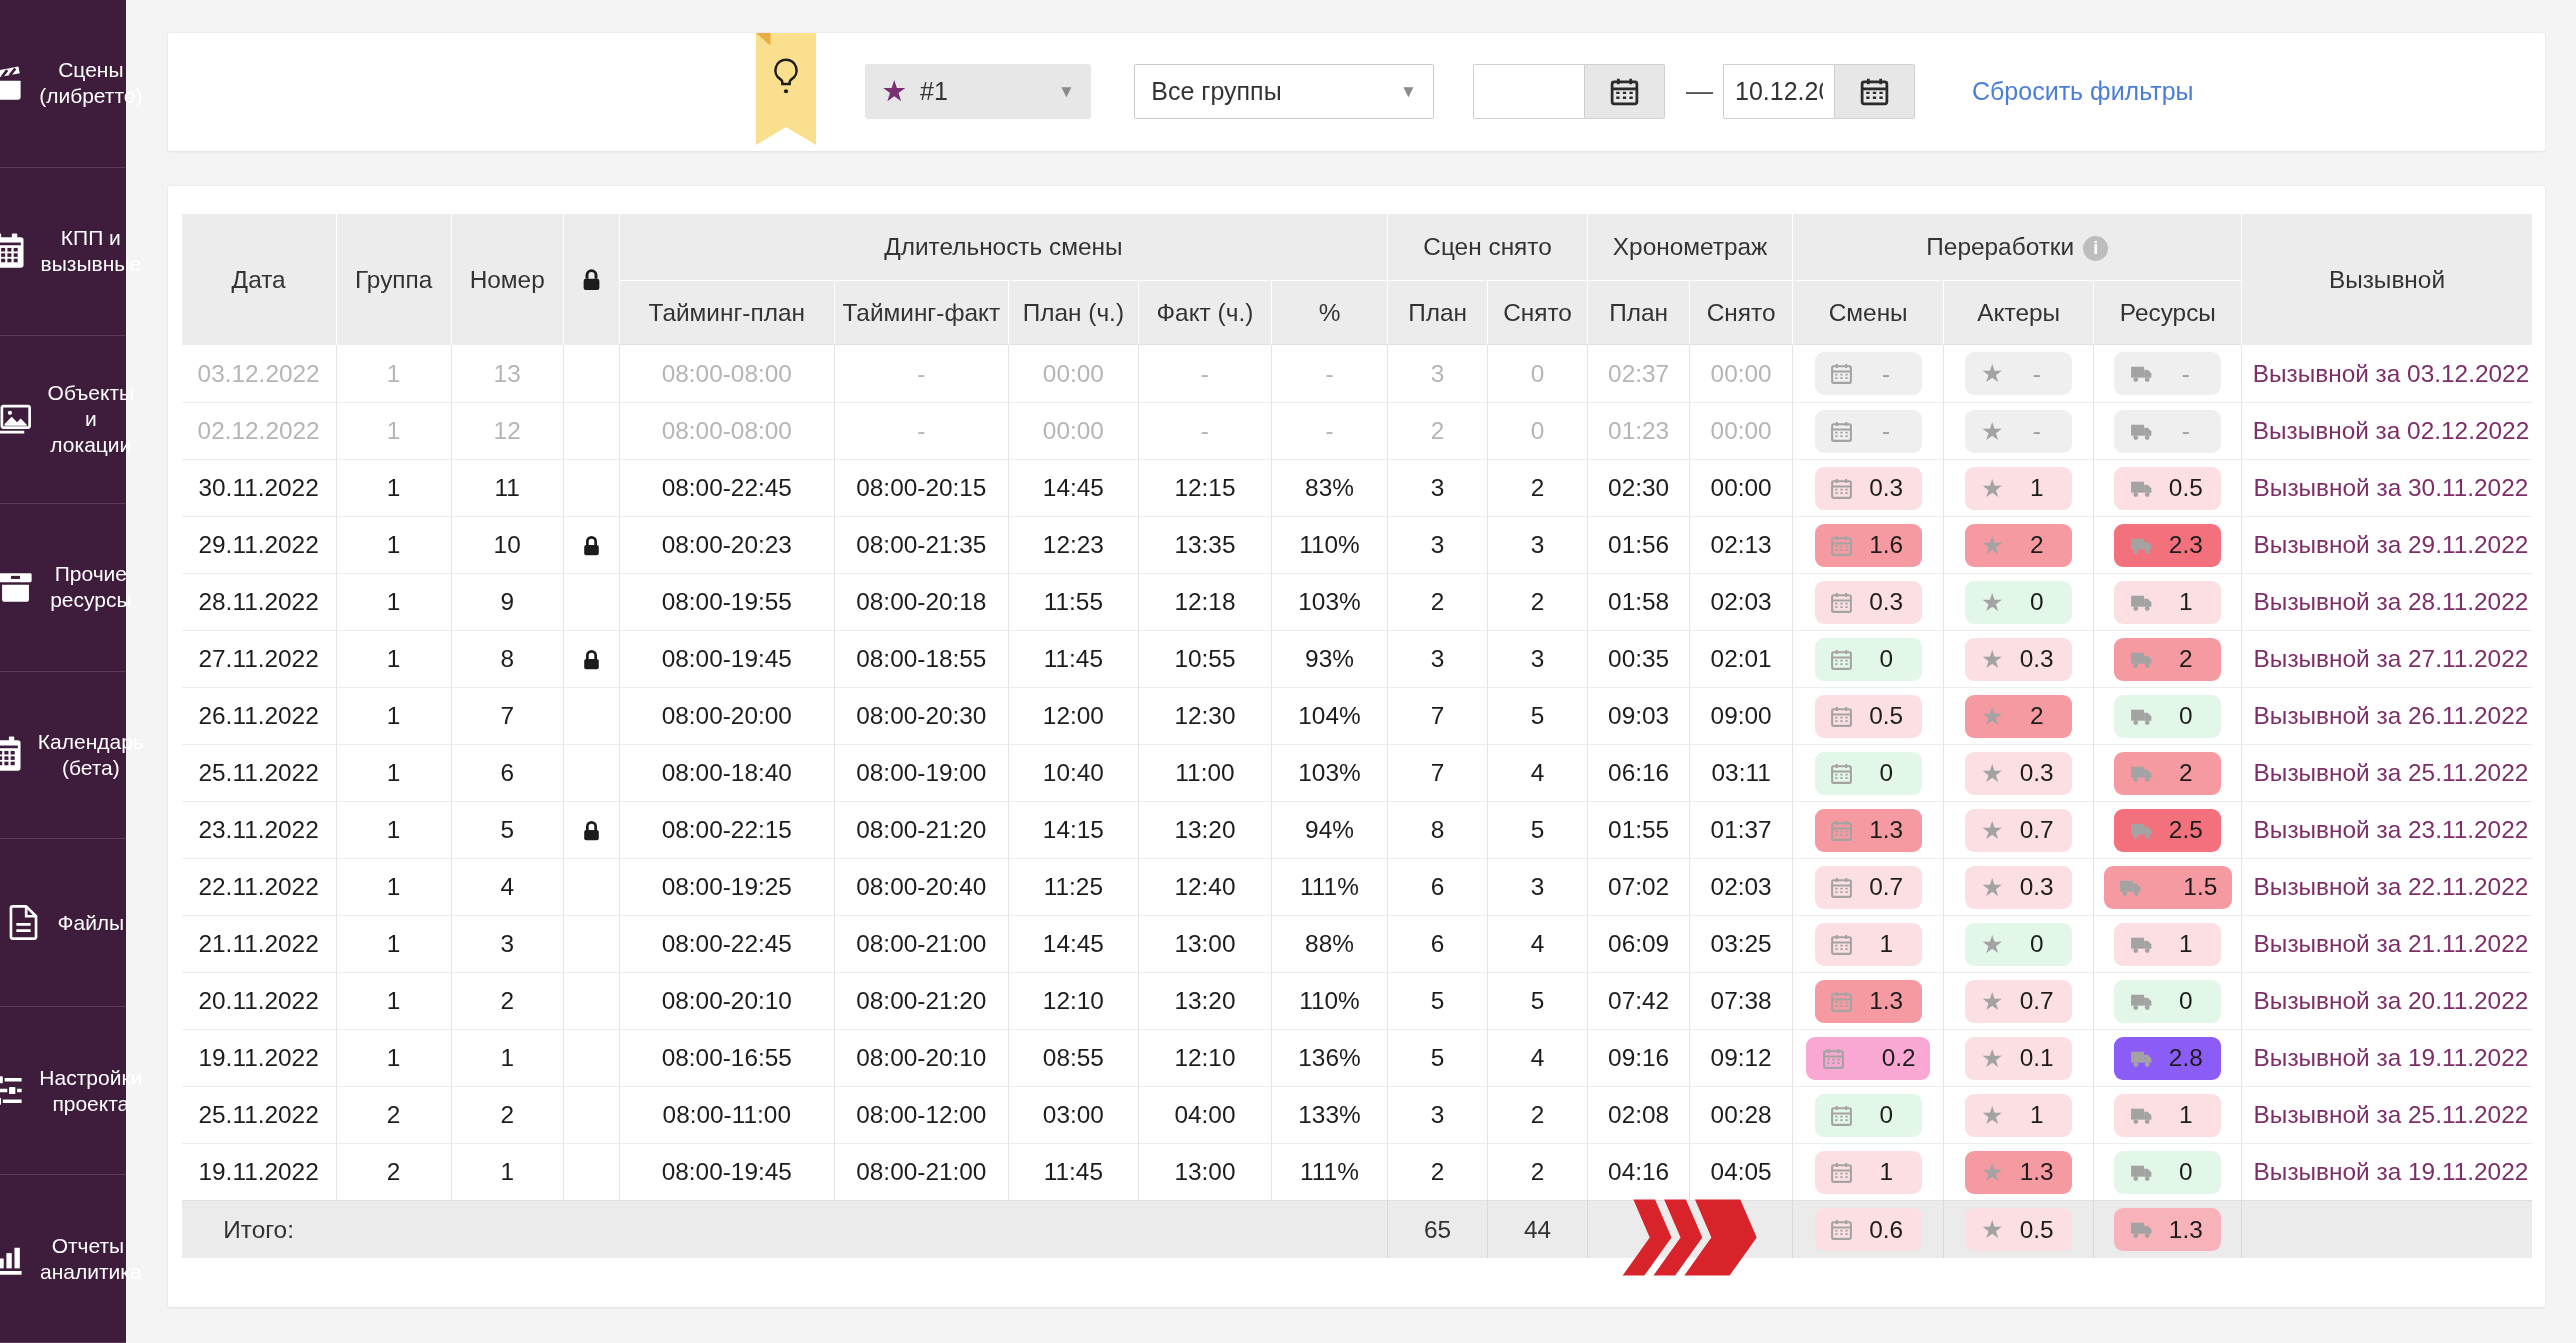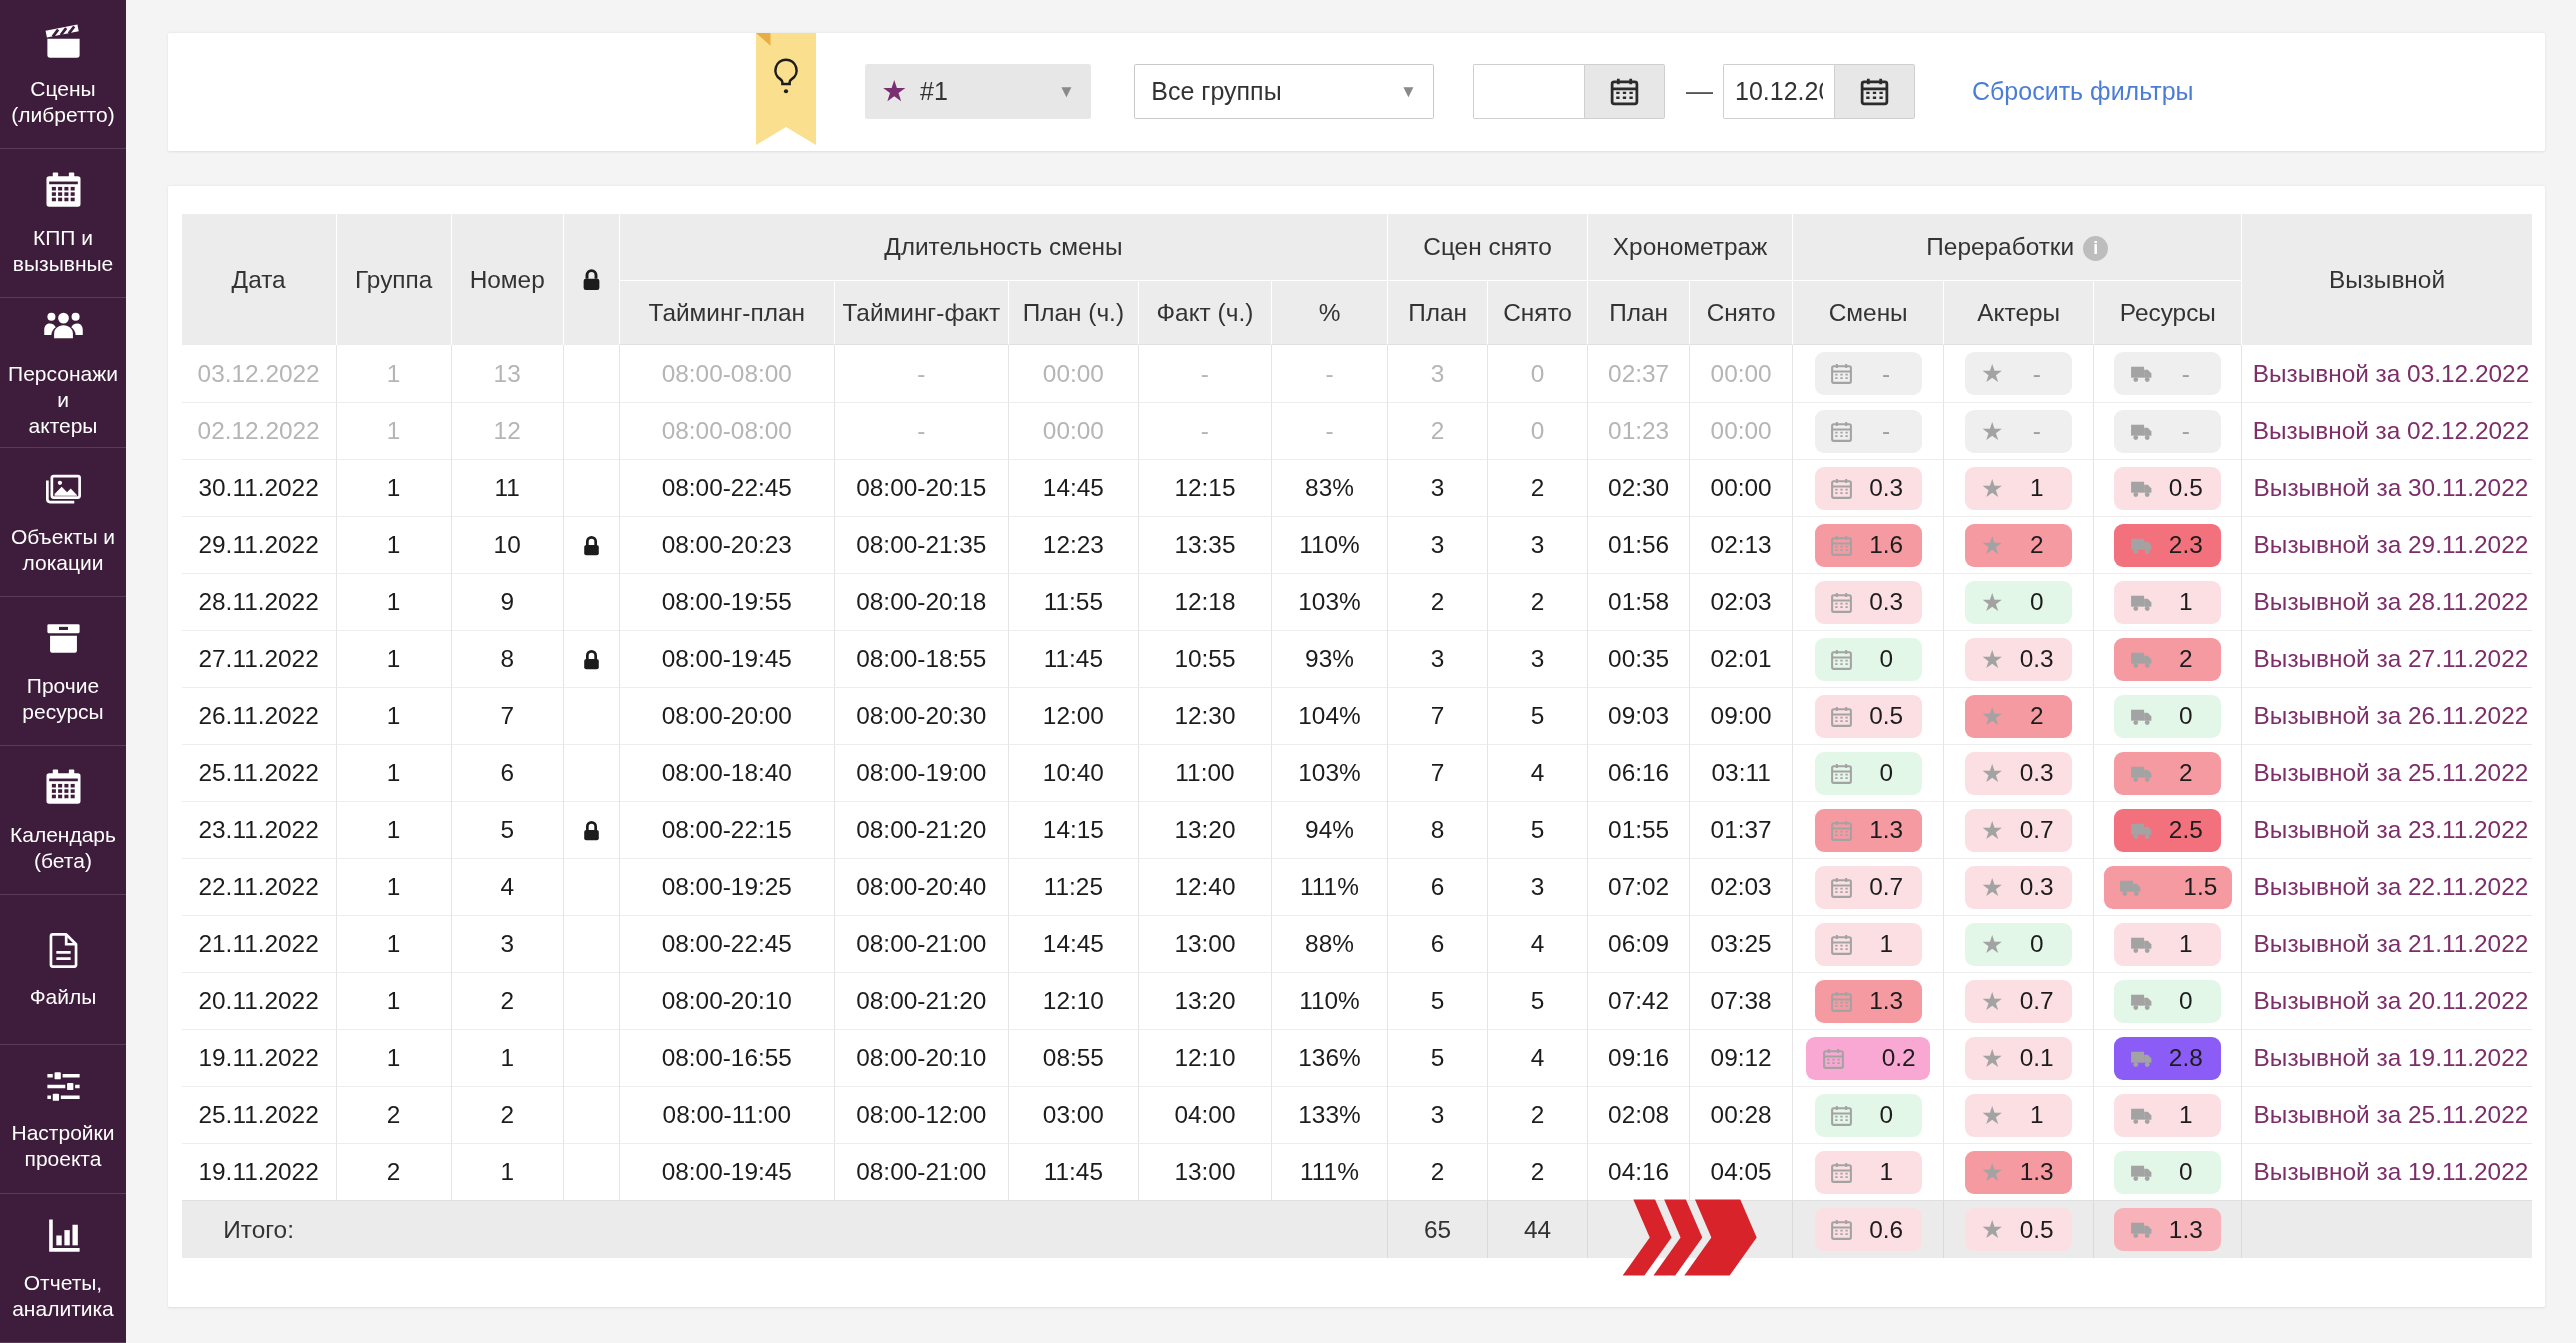--- a/index.html
+++ b/index.html
@@ -2,21 +2,21 @@
 <html style="font-size:14.5px"><head>
 <meta charset="utf-8">
 <style>
   * { margin:0; padding:0; box-sizing:border-box; }
   html,body { width:2576px; height:1343px; overflow:hidden;
     font-family:"Liberation Sans","DejaVu Sans",sans-serif; background:#f4f4f4; }
   body { display:flex; }
 
   
   .sidebar { width:126px; height:1343px; background:#3e1c3b; display:flex; flex-direction:column; flex:0 0 126px; }
-  .sb-item { flex:1 1 0; display:flex; flex-direction:column; align-items:center; justify-content:center;
+  .sb-item { flex:1 1 0; display:flex; align-items:center; justify-content:center;
     gap:12.7px; border-bottom:0.9px solid rgba(255,255,255,.14); cursor:pointer; padding:5.4px 3.6px; }
   .sb-item.active { background:#7e2f78; }
   .sb-icon { width:43px; height:43px; display:block; }
   .sb-icon svg { width:43px; height:43px; display:block; }
   .sb-label { color:#fff; font-size:21px; line-height:26px; text-align:center; }
 
   
   .main { flex:1; position:relative; }
   .card { background:#fff; border-radius:1.8px; box-shadow:0 0.9px 2.7px rgba(0,0,0,.09); }
   .header-card { position:absolute; left:42px; right:31px; top:33px; height:118px; }
@@ -122,33 +122,20 @@
             <rect x="25" y="26" width="4.5" height="4"></rect>
             <rect x="32" y="26" width="4.5" height="4"></rect>
             <rect x="11" y="32" width="4.5" height="4"></rect>
             <rect x="18" y="32" width="4.5" height="4"></rect>
             <rect x="25" y="32" width="4.5" height="4"></rect>
             <rect x="32" y="32" width="4.5" height="4"></rect>
           </g>
         </svg>
       </span>
       <span class="sb-label">КПП и<br>вызывные</span>
-    </div>
-    <div class="sb-item">
-      <span class="sb-icon">
-        <svg viewBox="0 0 48 48" fill="#fff">
-          <circle cx="24" cy="13.5" r="6"></circle>
-          <circle cx="10.5" cy="12" r="4.5"></circle>
-          <circle cx="37.5" cy="12" r="4.5"></circle>
-          <path d="M24 21.5c6 0 10.5 4 10.5 9.5v5h-21v-5c0-5.5 4.5-9.5 10.5-9.5z"></path>
-          <path d="M8.5 19.5c3.3 0 5.8 1.7 6.8 4.3-2.9 2.1-4.7 5.1-4.9 8.7H2.5v-6c0-4 2.5-7 6-7z"></path>
-          <path d="M39.5 19.5c3.5 0 6 3 6 7v6h-7.9c-.2-3.6-2-6.6-4.9-8.7 1-2.6 3.5-4.3 6.8-4.3z"></path>
-        </svg>
-      </span>
-      <span class="sb-label">Персонажи и<br>актеры</span>
     </div>
     <div class="sb-item">
       <span class="sb-icon">
         <svg viewBox="0 0 48 48">
           <rect x="11" y="9" width="31" height="24" rx="2" fill="none" stroke="#fff" stroke-width="3"></rect>
           <path d="M6 14v21a3 3 0 0 0 3 3h27" fill="none" stroke="#fff" stroke-width="3"></path>
           <path d="M14 29l8-8 6 6 4-4 7 7v1H14z" fill="#fff"></path>
           <circle cx="20" cy="16.5" r="2.4" fill="#fff"></circle>
         </svg>
       </span>

